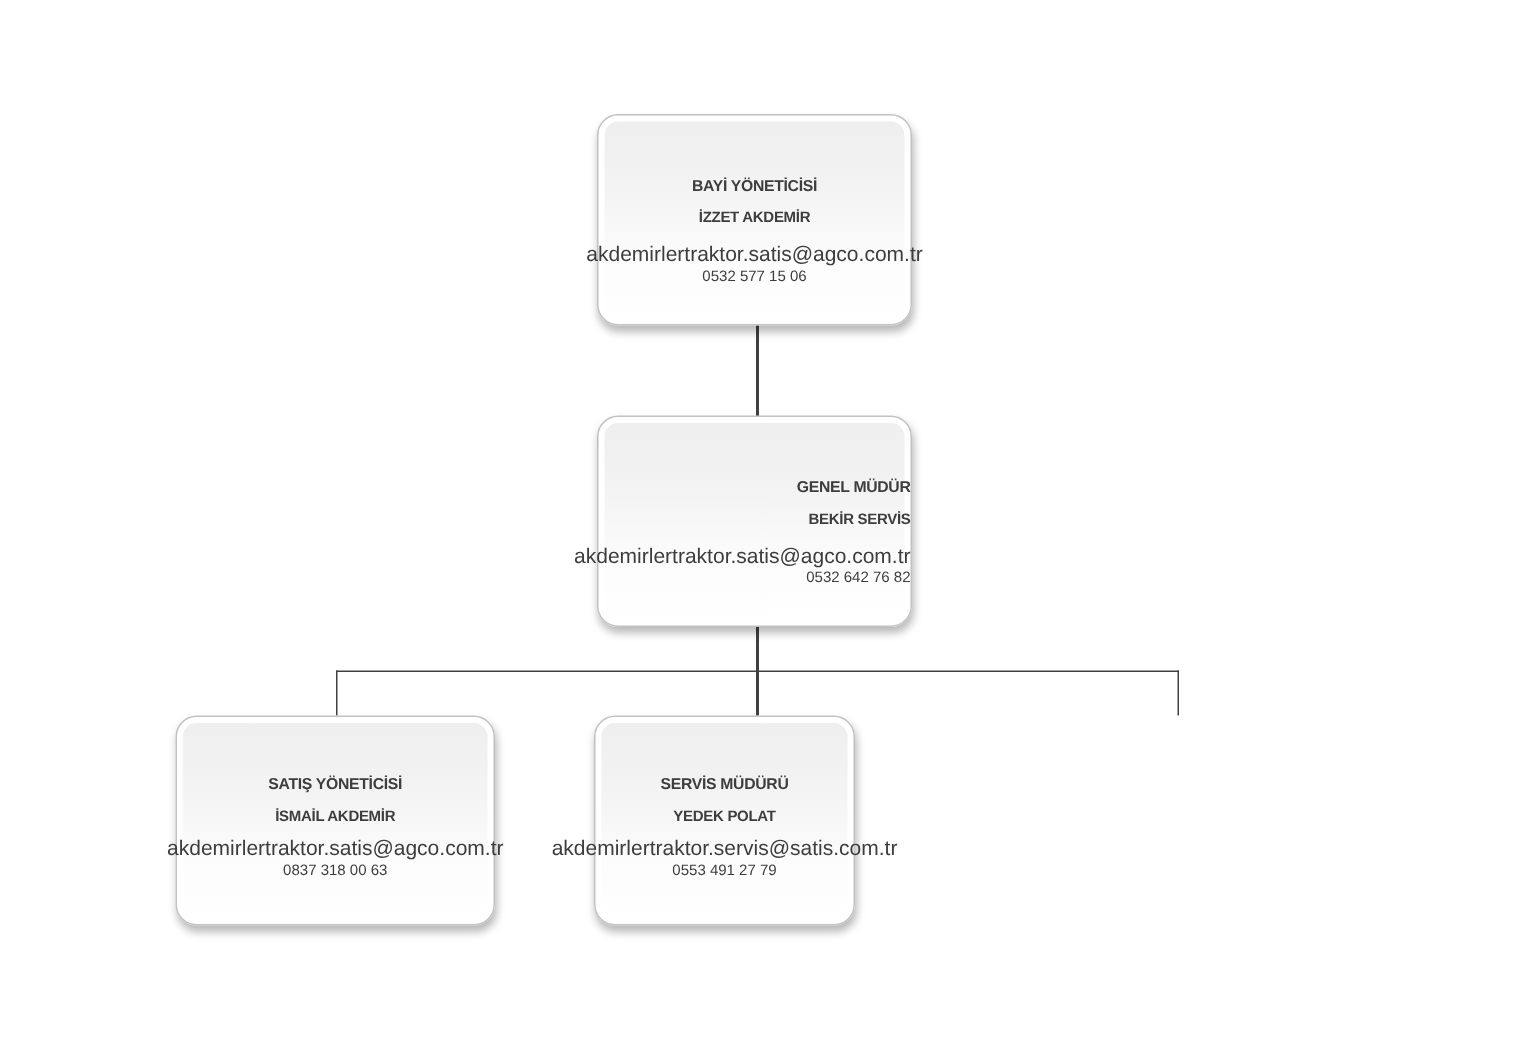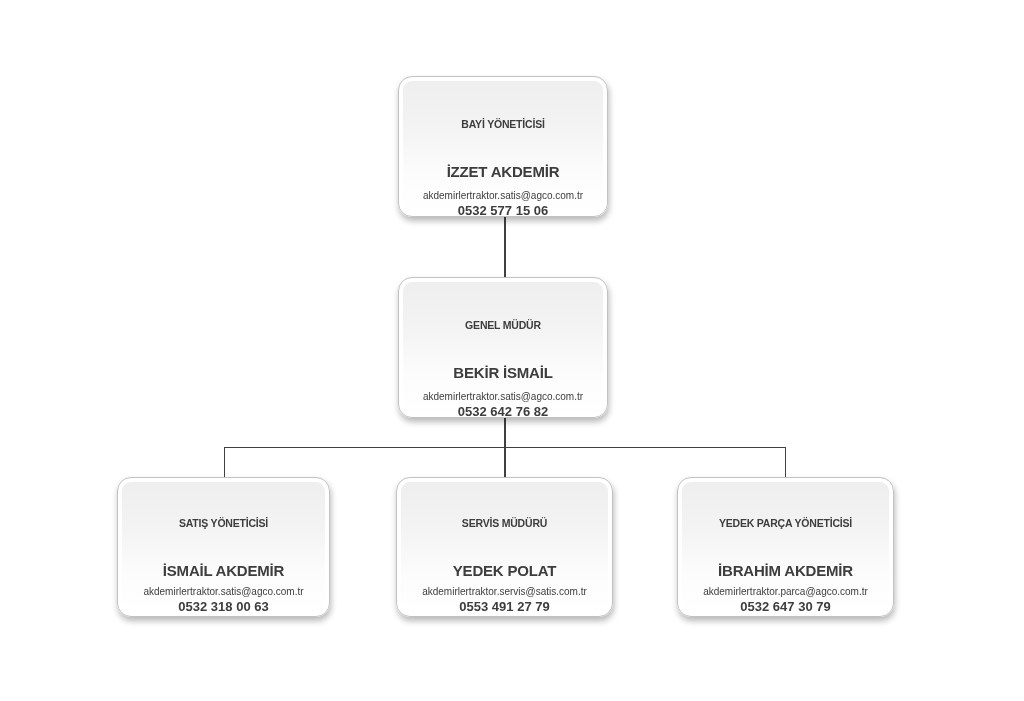--- a/index.html
+++ b/index.html
@@ -28,42 +28,40 @@
     color: #3d3d3d;
   }
   .node .role {
     margin-top: 36px;
     font-size: 10.5px;
     font-weight: bold;
     letter-spacing: -0.2px;
     line-height: 22px;
   }
   .node .name {
-    font-size: 15px;
+    font-size: 10px;
     font-weight: bold;
     letter-spacing: -0.2px;
     line-height: 22px;
-    margin-top: 26px;
   }
   .node .email {
     margin-top: 5px;
-    font-size: 10px;
+    font-size: 14px;
     line-height: 15px;
   }
   .node .phone {
-    font-size: 13px;
+    font-size: 10px;
     line-height: 15px;
-    font-weight: bold;
   }
 
   
   #node-bayi  { left: 398px; top:  76px; width: 210px; height: 141px; }
-  #node-genel { left: 398px; top: 277px; width: 210px; height: 141px; }
+  #node-genel { left: 398px; top: 277px; width: 210px; height: 141px; align-items: flex-end; }
   #node-satis { left: 117px; top: 477px; width: 213px; height: 140px; }
-  #node-servis{ left: 396px; top: 477px; width: 217px; height: 140px; }
+  #node-servis{ left: 396px; top: 477px; width: 174px; height: 140px; }
   #node-yedek { left: 677px; top: 477px; width: 217px; height: 140px; }
 
   
   #node-satis .role, #node-servis .role, #node-yedek .role { margin-top: 34px; }
   #node-satis .email, #node-servis .email, #node-yedek .email { margin-top: 2px; }
 
   
   .line {
     position: absolute;
     background: #404040;
@@ -87,39 +85,33 @@
 
   <div class="node" id="node-bayi">
     <div class="role">BAYİ YÖNETİCİSİ</div>
     <div class="name">İZZET AKDEMİR</div>
     <div class="email">akdemirlertraktor.satis@agco.com.tr</div>
     <div class="phone">0532 577 15 06</div>
   </div>
 
   <div class="node" id="node-genel">
     <div class="role">GENEL MÜDÜR</div>
-    <div class="name">BEKİR İSMAİL</div>
+    <div class="name">BEKİR SERVİS</div>
     <div class="email">akdemirlertraktor.satis@agco.com.tr</div>
     <div class="phone">0532 642 76 82</div>
   </div>
 
   <div class="node" id="node-satis">
     <div class="role">SATIŞ YÖNETİCİSİ</div>
     <div class="name">İSMAİL AKDEMİR</div>
     <div class="email">akdemirlertraktor.satis@agco.com.tr</div>
-    <div class="phone">0532 318 00 63</div>
+    <div class="phone">0837 318 00 63</div>
   </div>
 
   <div class="node" id="node-servis">
     <div class="role">SERVİS MÜDÜRÜ</div>
     <div class="name">YEDEK POLAT</div>
     <div class="email">akdemirlertraktor.servis@satis.com.tr</div>
     <div class="phone">0553 491 27 79</div>
   </div>
 
-  <div class="node" id="node-yedek">
-    <div class="role">YEDEK PARÇA YÖNETİCİSİ</div>
-    <div class="name">İBRAHİM AKDEMİR</div>
-    <div class="email">akdemirlertraktor.parca@agco.com.tr</div>
-    <div class="phone">0532 647 30 79</div>
-  </div>
 
 </div>
 
 </body></html>

